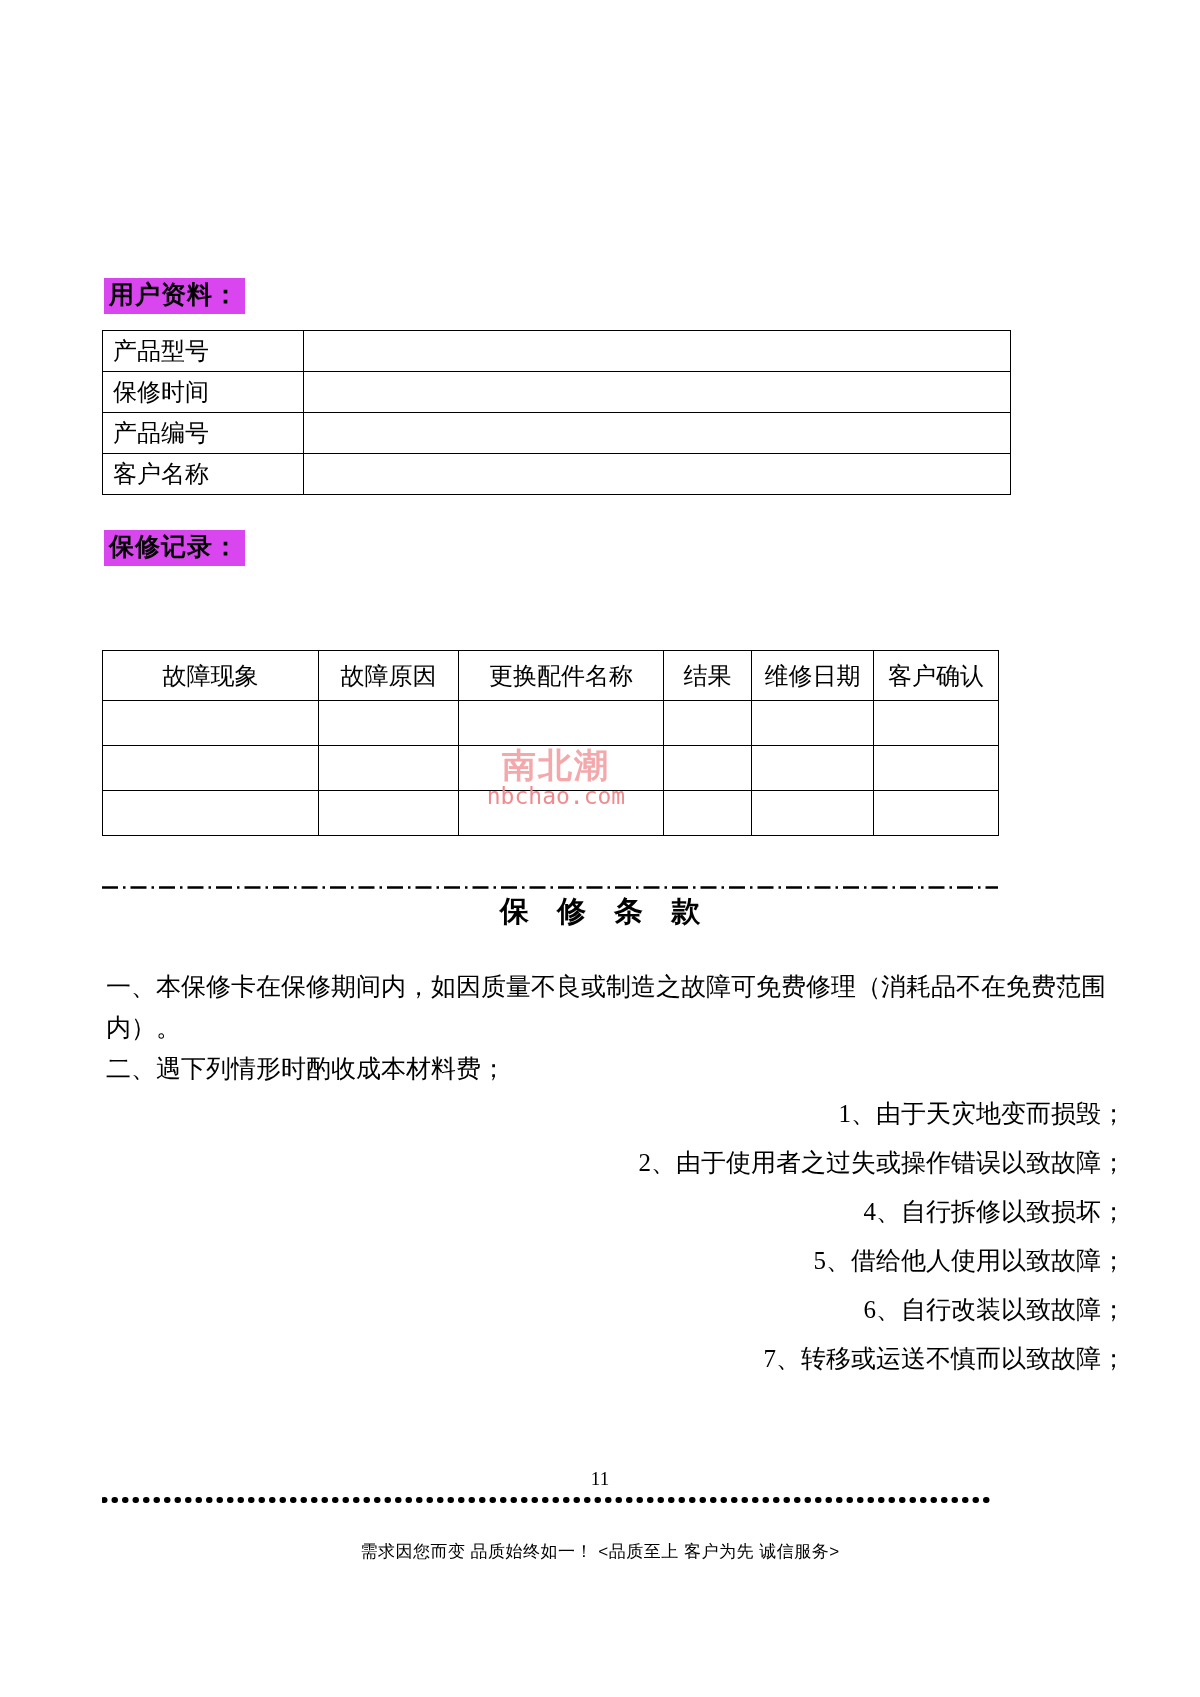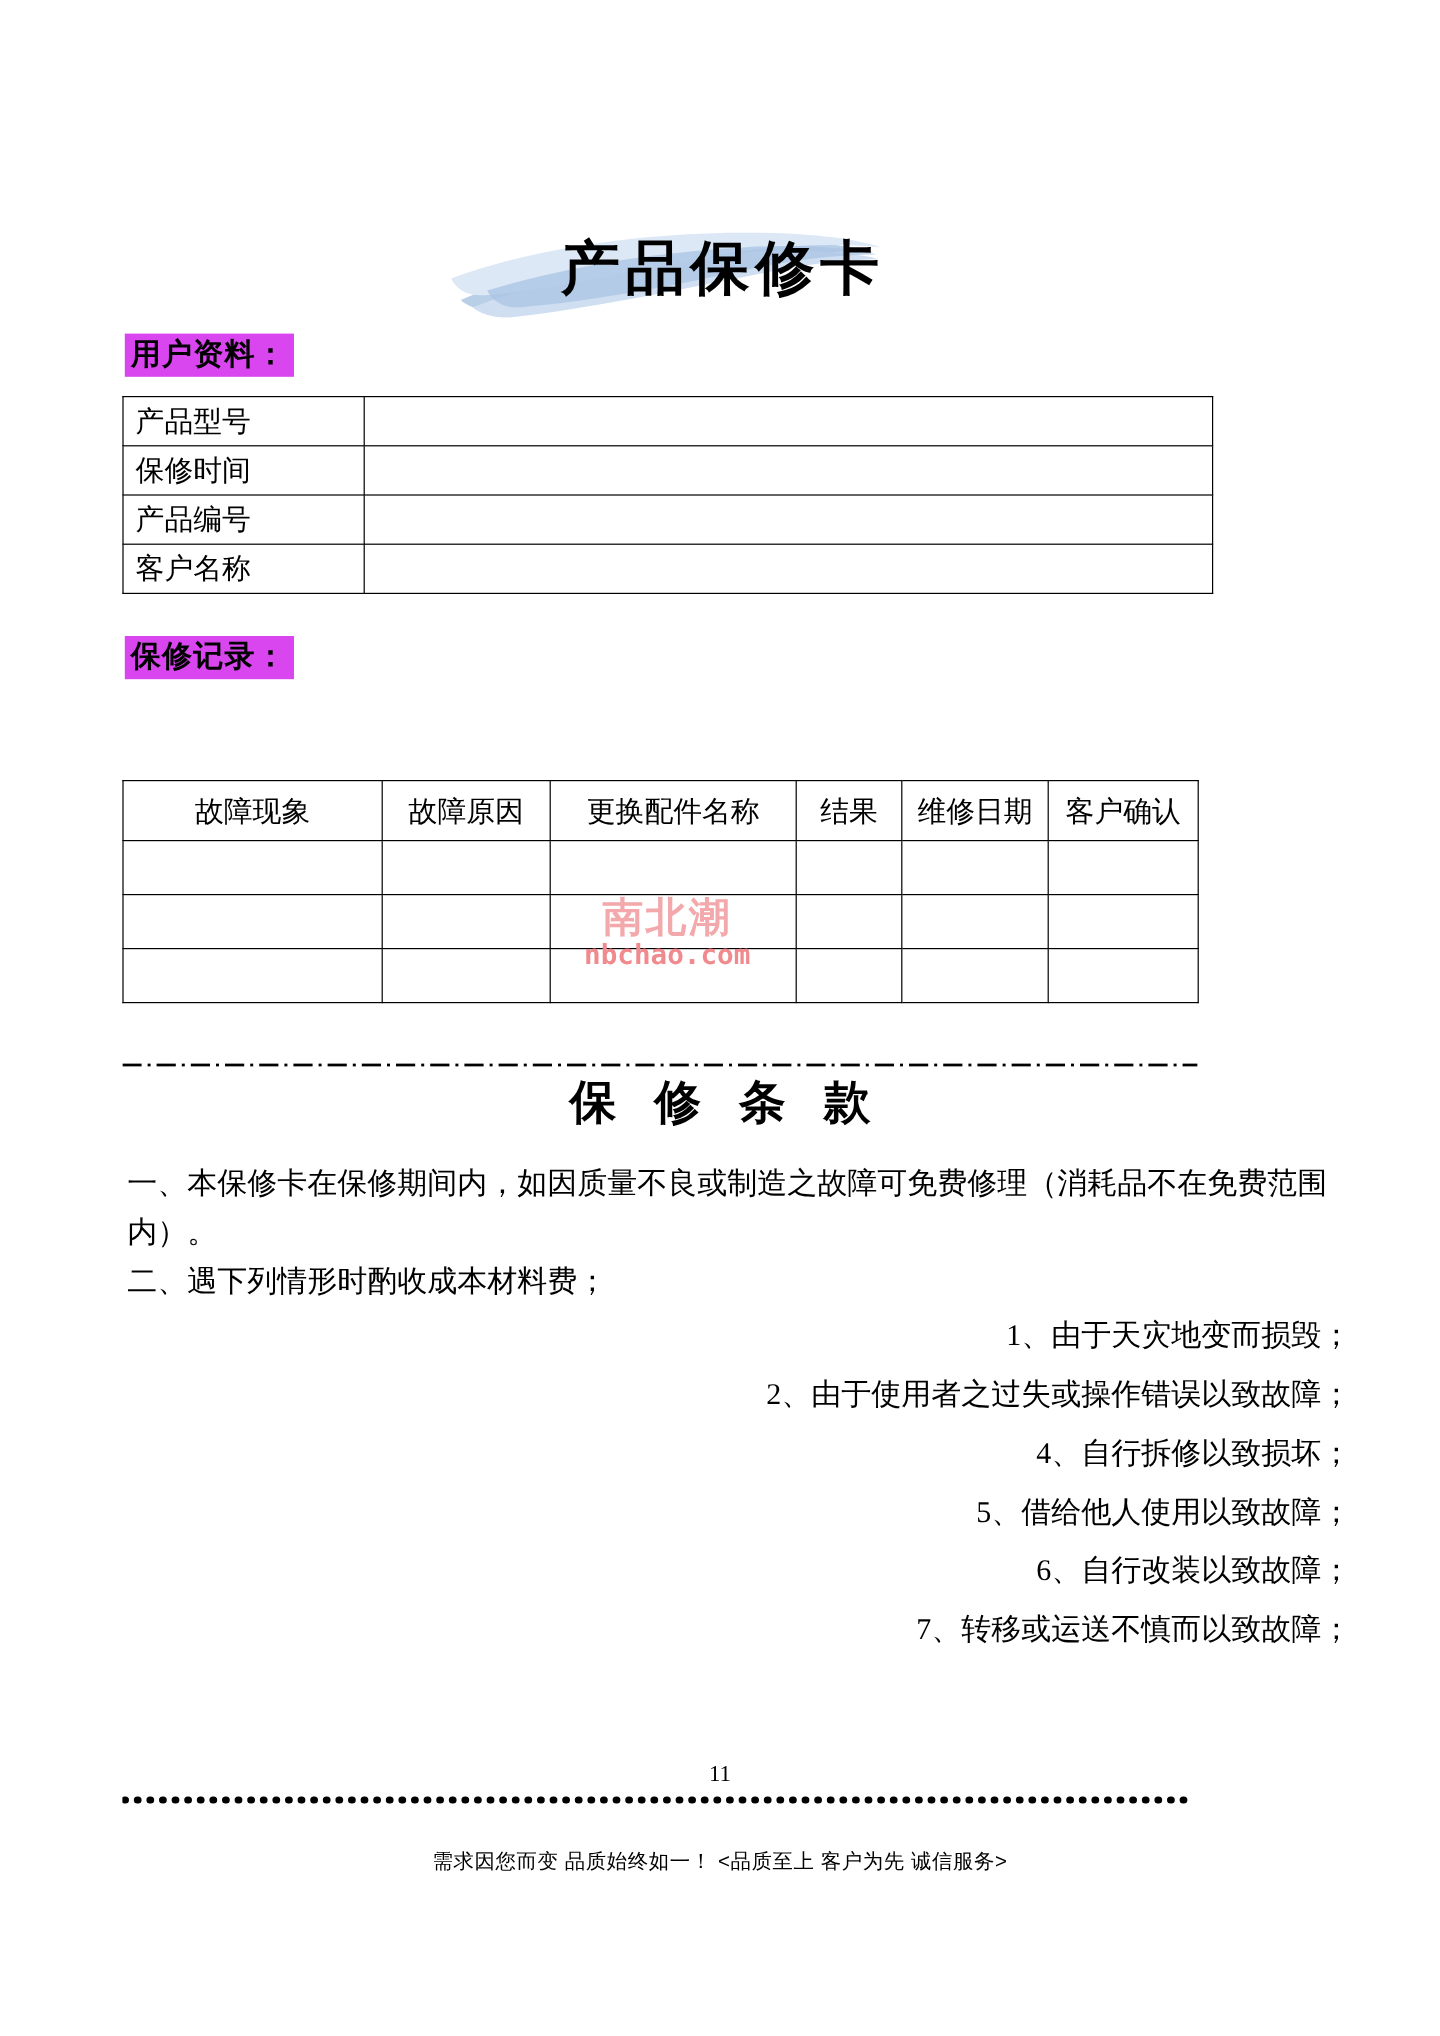--- a/index.html
+++ b/index.html
@@ -144,21 +144,21 @@
     font-weight: 700;
     color: #f3a9ac;
     letter-spacing: 2px;
     line-height: 1.0;
     display: block;
     white-space: nowrap;
   }
   .watermark .wm-en {
     font-family: "DejaVu Sans Mono", "Liberation Mono", monospace;
     font-size: 23px;
-    font-weight: 700;
+    font-weight: 400;
     color: #f08a8e;
     letter-spacing: 0px;
     line-height: 1.1;
     display: block;
     margin-top: 2px;
     white-space: nowrap;
   }
 
   
   .dashdot-rule {
@@ -171,21 +171,21 @@
 
   
   .terms-title {
     position: absolute;
     left: 0;
     top: 892px;
     width: 1200px;
     text-align: center;
     font-family: "DejaVu Serif", "Liberation Serif", serif;
     font-weight: 700;
-    font-size: 39px;
+    font-size: 29px;
     letter-spacing: 9px;
     text-indent: 9px;
     white-space: nowrap;
   }
 
   
   .terms-body {
     position: absolute;
     left: 106px;
     top: 966px;
@@ -240,29 +240,20 @@
     color: #000;
     letter-spacing: 0.5px;
     white-space: nowrap;
   }
 </style>
 </head>
 <body>
 
 <div class="page">
 
-  <div class="title-block">
-    <svg class="swoosh" viewBox="0 0 360 96" preserveAspectRatio="none">
-      <path d="M8,74 C70,46 150,30 244,26 C292,24 330,28 352,34 C318,32 278,36 240,44 C170,58 96,74 40,82 C26,84 14,80 8,74 Z" fill="#b9cfe8"></path>
-      <path d="M18,80 C80,56 160,40 250,34 C300,31 340,35 356,40 C330,40 296,44 258,52 C188,66 110,82 54,88 C38,90 24,86 18,80 Z" fill="#cfdef0"></path>
-      <path d="M0,56 C60,34 140,20 230,18 C290,17 334,22 358,30 C316,26 266,28 214,38 C150,50 80,66 28,70 C14,71 4,65 0,56 Z" fill="#dce8f5"></path>
-      <path d="M30,66 C90,48 166,34 246,30 C296,27 336,31 354,36 C324,36 288,40 250,48 C186,62 112,76 58,80 C42,81 34,74 30,66 Z" fill="#a9c4e4" opacity="0.75"></path>
-    </svg>
-    <div class="title-text">产品保修卡</div>
-  </div>
 
   <div class="section-heading" id="heading-user">用户资料：</div>
 
   <table id="user-table">
     <tbody>
       <tr>
         <td class="label">产品型号</td>
         <td class="value"></td>
       </tr>
       <tr>

